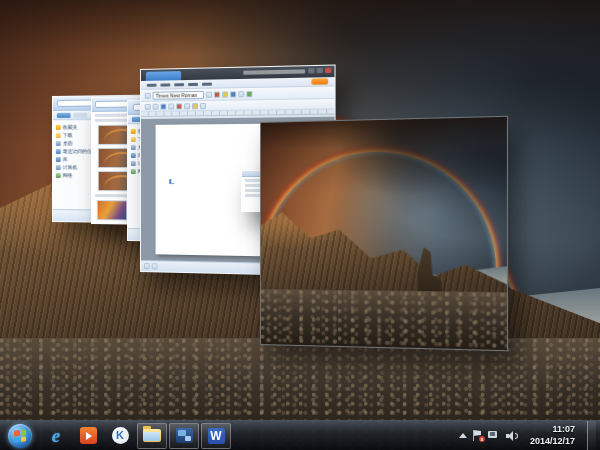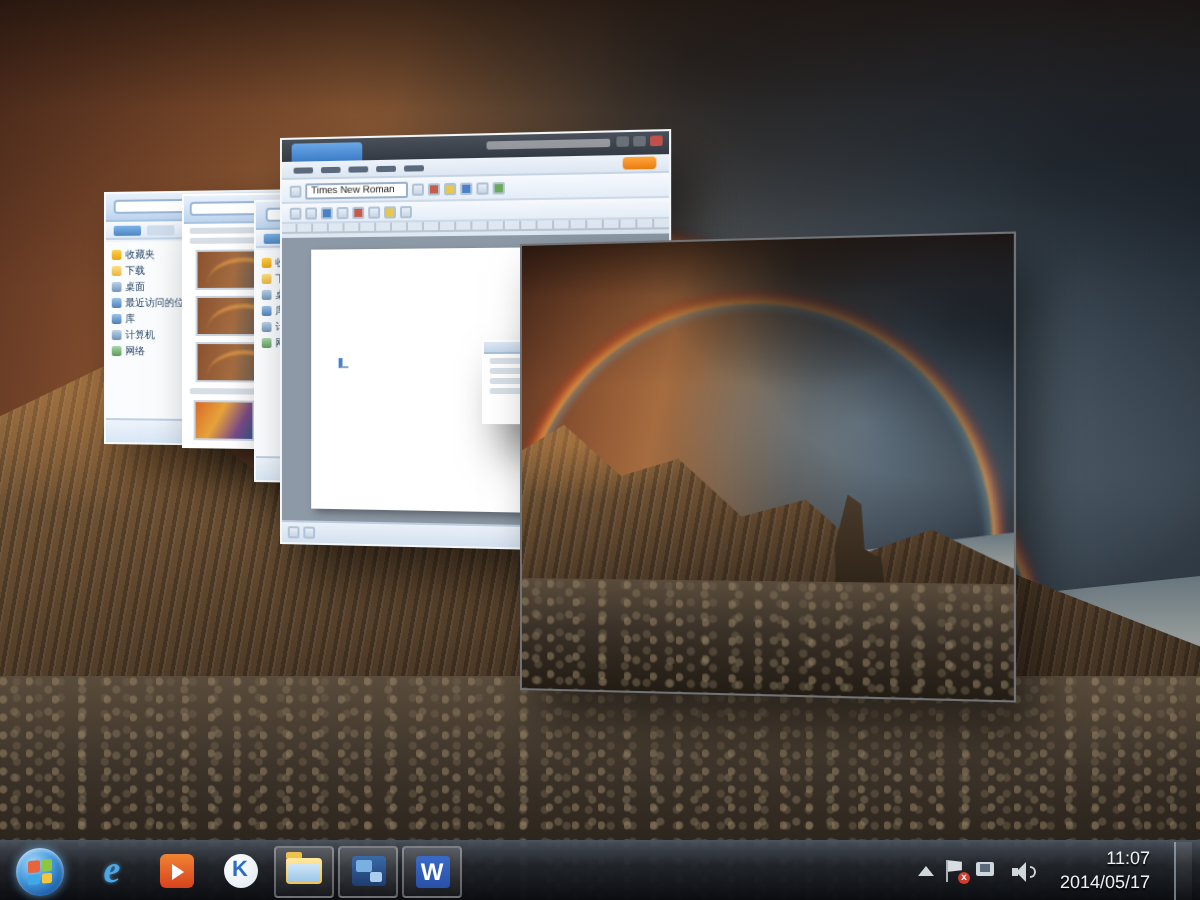--- a/index.html
+++ b/index.html
@@ -152,21 +152,21 @@
   .trayflag .err { position:absolute; right:-3px; bottom:-1px; width:6px; height:6px; border-radius:50%; background:#d03c2e;
     color:#fff; font-size:5px; line-height:6px; text-align:center; font-weight:bold; }
   .netic { width:12px; height:10px; position:relative; cursor:pointer; }
   .netic::before { content:""; position:absolute; left:0; top:0; width:9px; height:7px; background:#cfd6dc; border-radius:1px; }
   .netic::after { content:""; position:absolute; left:2px; top:1.5px; width:5px; height:4px; background:#5a6a7a; }
   .spk { position:relative; width:12px; height:10px; cursor:pointer; }
   .spk::before { content:""; position:absolute; left:0; top:3px; width:3px; height:4px; background:#cfd6dc; }
   .spk::after { content:""; position:absolute; left:2px; top:0; width:0; height:0;
     border-right:5px solid #cfd6dc; border-top:5px solid transparent; border-bottom:5px solid transparent; }
   .spkwave { position:absolute; left:9px; top:2px; width:3px; height:6px; border:1px solid #cfd6dc; border-left:none; border-radius:0 4px 4px 0; }
-  .clock { text-align:right; color:#eef2f6; font-size:9px; line-height:1.25; padding:0 6px; cursor:pointer; text-shadow:0 1px 1px #000; }
+  .clock { text-align:right; color:#eef2f6; font-size:9px; line-height:1.25; padding:0 6px; cursor:pointer; text-shadow:0 1px 1px #000;font-weight:bold; }
   .showdesk { width:9px; height:30px; border-left:1px solid rgba(180,200,220,.55); background:linear-gradient(180deg,rgba(255,255,255,.1),rgba(255,255,255,.02)); cursor:pointer; }
 </style>
 </head>
 <body>
 
 <div class="scene">
   <div class="sky"></div>
   <div class="rainbow"></div>
   <div class="clouds"></div>
   <div class="foam"></div>
@@ -403,17 +403,17 @@
     <div class="uparrow"></div>
     <div class="trayflag">
       <span class="err">x</span>
     </div>
     <div class="netic"></div>
     <div class="spk">
         <span class="spkwave"></span>
       </div>
     <div class="clock">
       <div>11:07</div>
-      <div>2014/05/17</div>
+      <div>2014/12/17</div>
     </div>
     <div class="showdesk"></div>
   </div>
 </div>
 
 </body></html>

